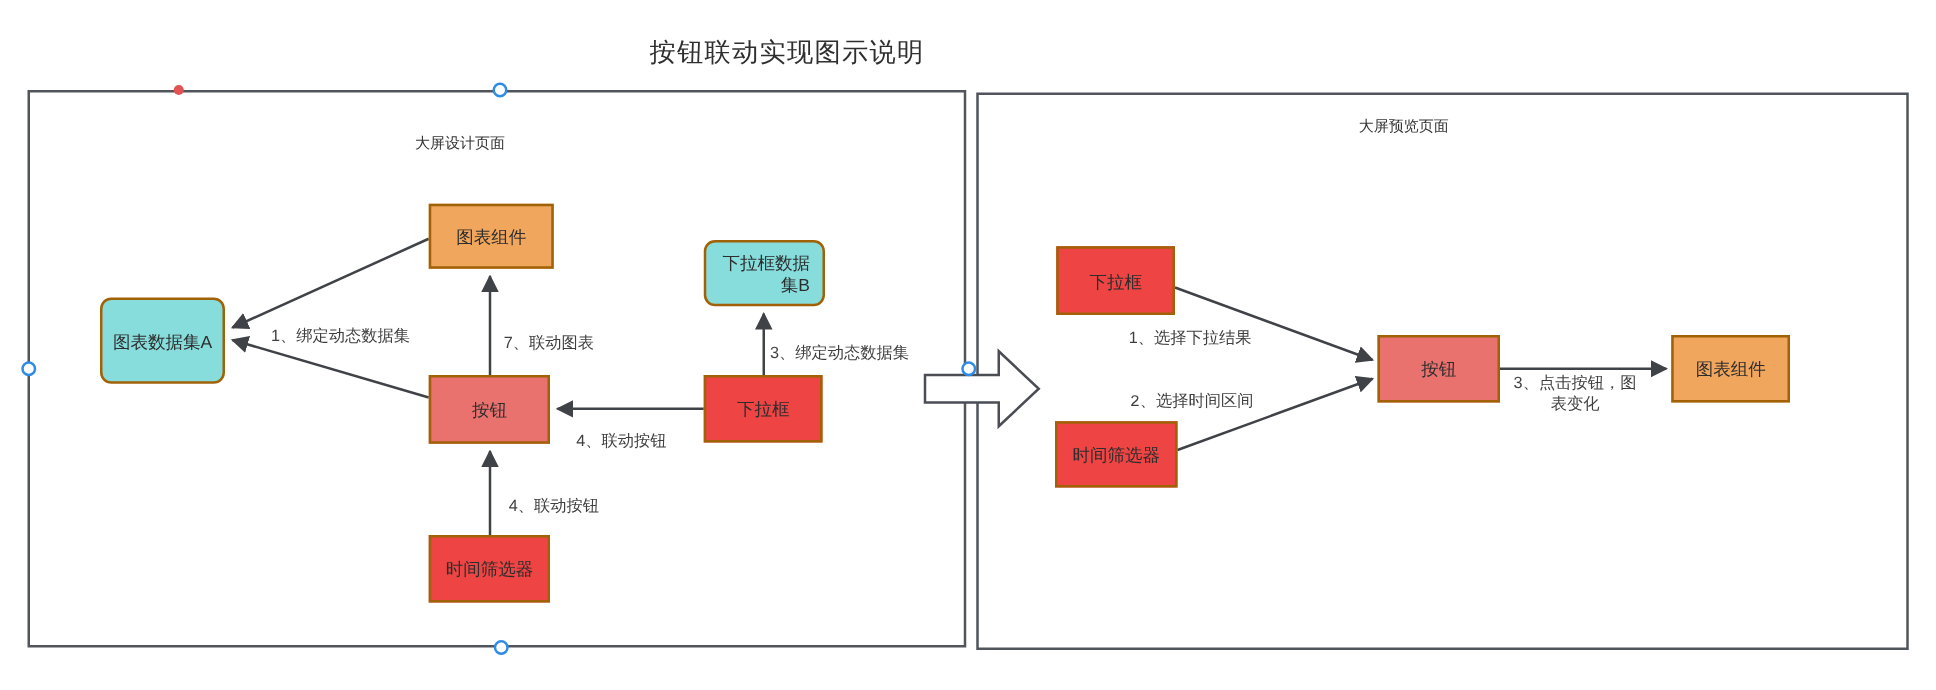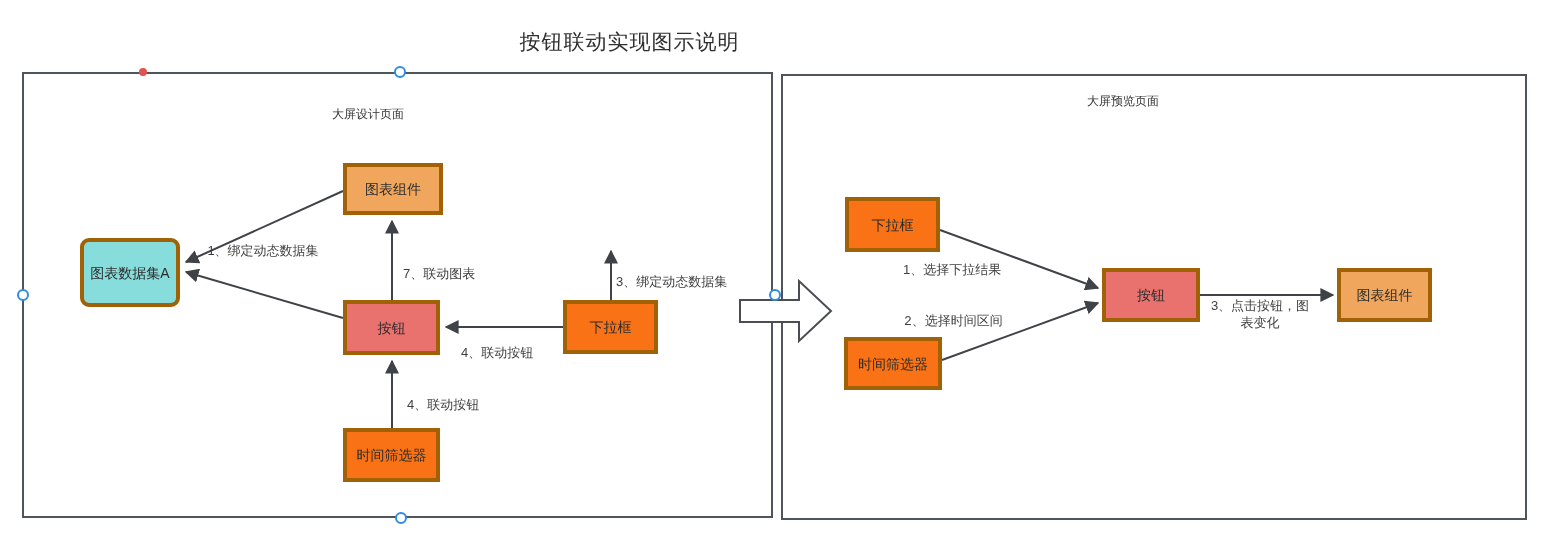--- a/index.html
+++ b/index.html
@@ -16,27 +16,27 @@
     text-align:center;font-size:21px;letter-spacing:1px;color:#2f2f2f;
   }
   .panel{
     position:absolute;border:2px solid #50545b;background:#fff;box-sizing:border-box;
   }
   .panel-title{
     position:absolute;font-size:12px;color:#333;white-space:nowrap;font-family:Liberation Serif, serif;
   }
   .node{
     position:absolute;box-sizing:border-box;
-    border:4px solid #a16207;
+    border:2px solid #a16207;
     display:flex;align-items:center;justify-content:center;
     font-size:14px;color:#2d2d2d;text-align:right;line-height:18px;
   }
   .node.orange{background:#f0a65c;}
   .node.cyan{background:#87dcdc;border-radius:9px;}
-  .node.red{background:#f97316;}
+  .node.red{background:#ef4444;}
   .node.salmon{background:#e9716e;}
   .edge-label{
     position:absolute;font-size:13px;color:#3f3f3f;white-space:nowrap;line-height:17px;
   }
   .edge-label.wrap{white-space:normal;margin-top:40px;}
   svg.overlay{position:absolute;left:0;top:0;}
 </style>
 </head>
 <body>
 
@@ -76,20 +76,23 @@
     <circle cx="401" cy="518" r="5" fill="#ffffff" stroke="#2e8be6" stroke-width="2"></circle>
     <circle cx="775" cy="295" r="5" fill="#ffffff" stroke="#2e8be6" stroke-width="2"></circle>
   </svg>
 
   <div class="node orange" style="left:343px;top:163px;width:100px;height:52px;">
     <span>图表组件</span>
   </div>
   <div class="node cyan" style="left:80px;top:238px;width:100px;height:69px;">
     <span>图表数据集A</span>
   </div>
+  <div class="node cyan" style="left:563px;top:192px;width:97px;height:53px;padding:0 10px;">
+    <span>下拉框数据集B</span>
+  </div>
   <div class="node salmon" style="left:343px;top:300px;width:97px;height:55px;">
     <span>按钮</span>
   </div>
   <div class="node red" style="left:563px;top:300px;width:95px;height:54px;">
     <span>下拉框</span>
   </div>
   <div class="node red" style="left:343px;top:428px;width:97px;height:54px;">
     <span>时间筛选器</span>
   </div>
 
@@ -99,21 +102,21 @@
   <div class="node red" style="left:844px;top:337px;width:98px;height:53px;">
     <span>时间筛选器</span>
   </div>
   <div class="node salmon" style="left:1102px;top:268px;width:98px;height:54px;">
     <span>按钮</span>
   </div>
   <div class="node orange" style="left:1337px;top:268px;width:95px;height:54px;">
     <span>图表组件</span>
   </div>
 
-  <div class="edge-label" style="left:198px;top:242px;width:130px;text-align:center;">1、绑定动态数据集</div>
+  <div class="edge-label" style="left:198px;top:260px;width:130px;text-align:right;">1、绑定动态数据集</div>
   <div class="edge-label" style="left:403px;top:265px;">7、联动图表</div>
   <div class="edge-label" style="left:616px;top:273px;">3、绑定动态数据集</div>
   <div class="edge-label" style="left:461px;top:344px;">4、联动按钮</div>
   <div class="edge-label" style="left:407px;top:396px;">4、联动按钮</div>
 
   <div class="edge-label" style="left:903px;top:261px;">1、选择下拉结果</div>
   <div class="edge-label" style="left:904px;top:313px;font-family:Liberation Mono, monospace;">2、选择时间区间</div>
   <div class="edge-label wrap" style="left:1206px;top:257px;width:108px;text-align:center;">3、点击按钮，图表变化</div>
 
 </div>

